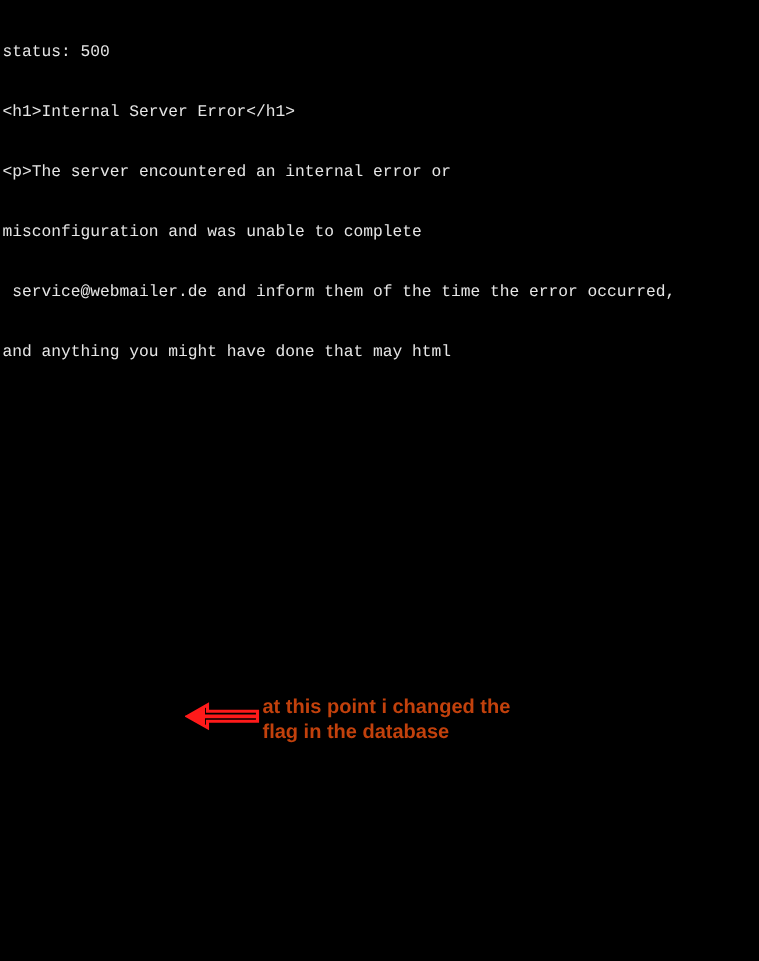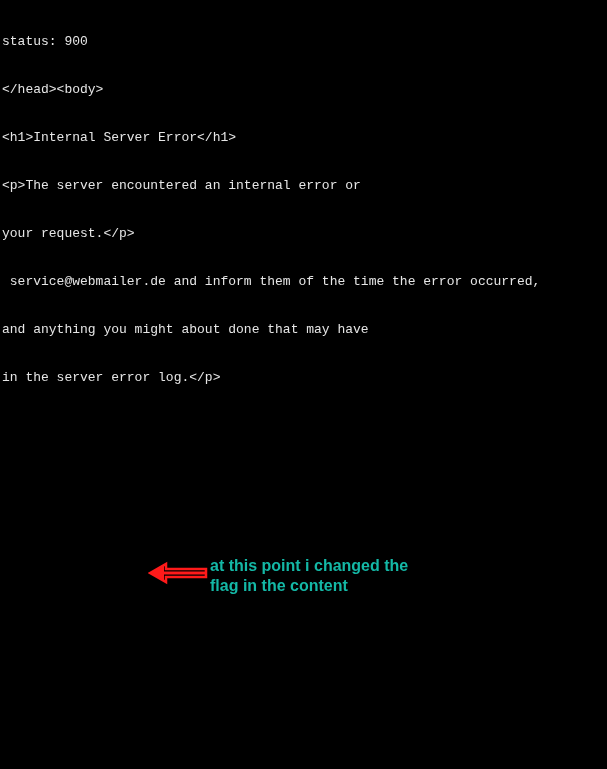--- a/index.html
+++ b/index.html
@@ -25,48 +25,46 @@
     min-height: 16px;
   }
   .annot {
     position: absolute;
     left: 148px;
     top: 555px;
     width: 300px;
     pointer-events: none;
   }
   .annot-text {
-    color: #14b8a6;
+    color: #c2410c;
     font-family: Arial, Helvetica, sans-serif;
     font-size: 16px;
     font-weight: bold;
     line-height: 20px;
     position: absolute;
     left: 62px;
     top: 1px;
     white-space: normal;
   }
   .annot-arrow {
     position: absolute;
     left: 0;
     top: 4px;
   }
 </style>
 </head>
 <body>
 
 <div class="terminal">
-  <span class="line">status: 900</span>
-  <span class="line">&lt;/head&gt;&lt;body&gt;</span>
+  <span class="line">status: 500</span>
   <span class="line">&lt;h1&gt;Internal Server Error&lt;/h1&gt;</span>
   <span class="line">&lt;p&gt;The server encountered an internal error or</span>
-  <span class="line">your request.&lt;/p&gt;</span>
+  <span class="line">misconfiguration and was unable to complete</span>
   <span class="line"> service@webmailer.de and inform them of the time the error occurred,</span>
-  <span class="line">and anything you might about done that may have</span>
-  <span class="line">in the server error log.&lt;/p&gt;</span>
+  <span class="line">and anything you might have done that may html</span>
   
   
   
   
   
   
   
   
   
   
@@ -98,15 +96,15 @@
   <svg class="annot-arrow" width="60" height="28" viewBox="0 0 60 28">
     <g fill="none" stroke="#ff1a1a" stroke-width="3">
       <line x1="58" y1="14" x2="10" y2="14"></line>
       <polygon points="2,14 16,6 16,22" fill="#ff1a1a" stroke="none"></polygon>
       <line x1="16" y1="6" x2="16" y2="22" stroke="none"></line>
     </g>
     <polygon points="2,14 18,5 18,10 58,10 58,18 18,18 18,23" fill="none" stroke="#ff1a1a" stroke-width="2.5" stroke-linejoin="miter"></polygon>
   </svg>
   <div class="annot-text">
     <span>at this point i changed the</span><br>
-    <span>flag in the content</span>
+    <span>flag in the database</span>
   </div>
 </div>
 
 </body></html>

